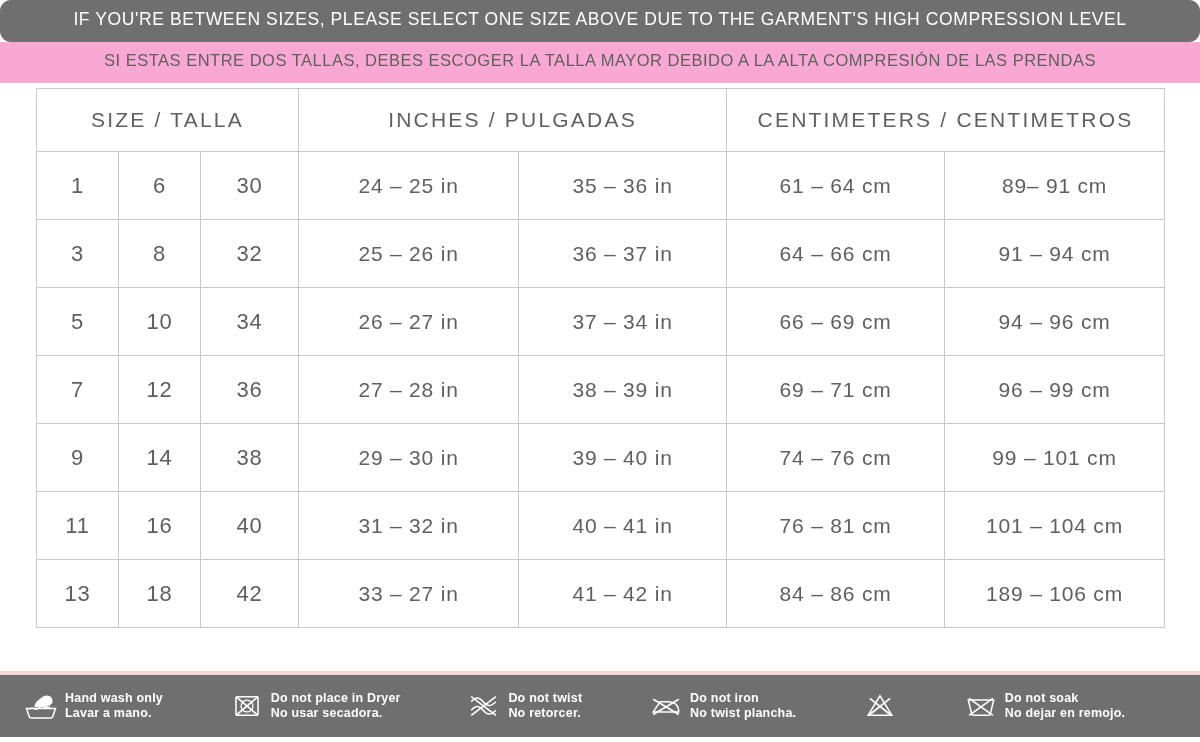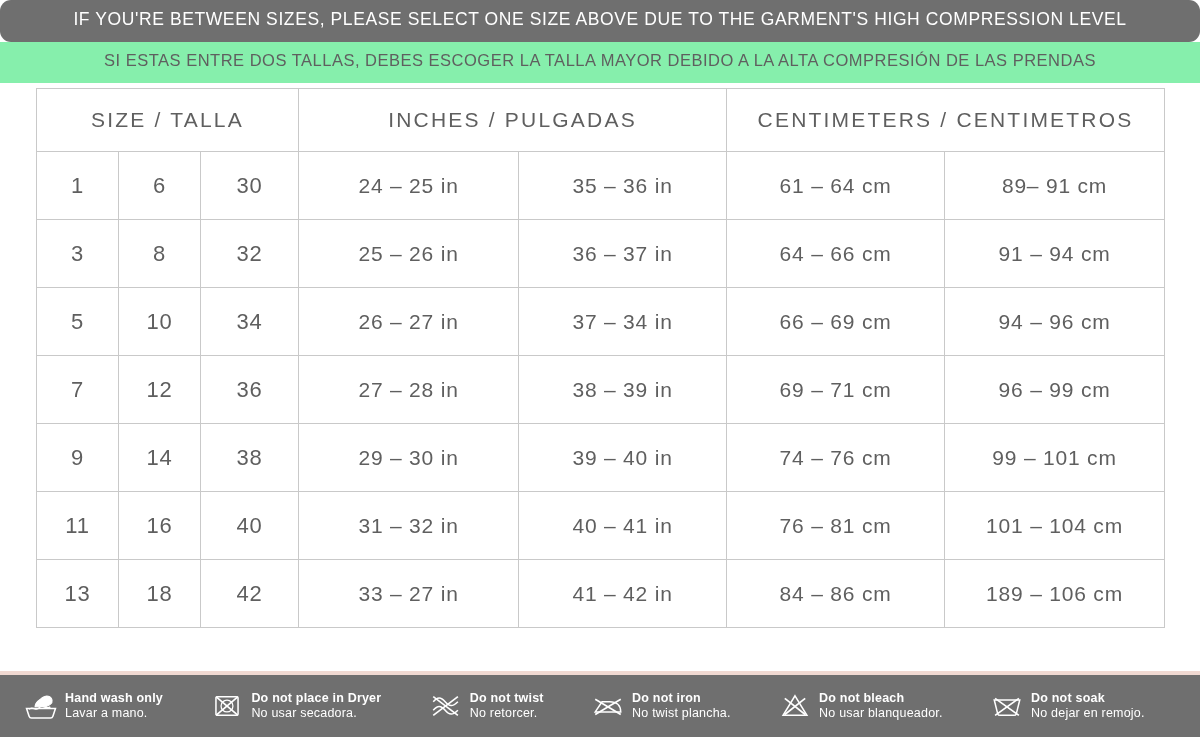--- a/index.html
+++ b/index.html
@@ -30,21 +30,21 @@
     font-size: 17.5px;
     letter-spacing: 0.6px;
     padding: 9px 10px 10px 10px;
     box-sizing: border-box;
     height: 42px;
     white-space: nowrap;
     overflow: hidden;
     border-radius: 11px;
   }
   .banner-sub {
-    background: #86efac;
+    background: #f9a8d4;
     color: #5f5f5f;
     text-align: center;
     font-size: 16.5px;
     letter-spacing: 0.5px;
     padding: 9px 10px 10px 10px;
     box-sizing: border-box;
     height: 41px;
     white-space: nowrap;
     overflow: hidden;
   }
@@ -142,20 +142,21 @@
   .care-text .t1 {
     display: block;
     font-size: 12.5px;
     font-weight: bold;
     letter-spacing: 0.2px;
   }
   .care-text .t2 {
     display: block;
     font-size: 12.5px;
     letter-spacing: 0.2px;
+    font-weight: bold;
   }
 </style>
 </head>
 <body>
 
 <div class="page">
 
   <div class="banner-top">IF YOU'RE BETWEEN SIZES, PLEASE SELECT ONE SIZE ABOVE DUE TO THE GARMENT'S HIGH COMPRESSION LEVEL</div>
   <div class="banner-sub">SI ESTAS ENTRE DOS TALLAS, DEBES ESCOGER LA TALLA MAYOR DEBIDO A LA ALTA COMPRESIÓN DE LAS PRENDAS</div>
 
@@ -308,24 +309,20 @@
     </div>
 
     <div class="care-item">
       <span class="care-icon">
         <svg viewBox="0 0 40 34" width="34" height="30" aria-hidden="true">
           <path d="M20 5 L34 28 H6 Z" fill="none" stroke="#ffffff" stroke-width="1.8"></path>
           <line x1="8" y1="8" x2="32" y2="27" stroke="#ffffff" stroke-width="2"></line>
           <line x1="32" y1="8" x2="8" y2="27" stroke="#ffffff" stroke-width="2"></line>
         </svg>
       </span>
-      <span class="care-text">
-        <span class="t1">Do not bleach</span>
-        <span class="t2">No usar blanqueador.</span>
-      </span>
     </div>
 
     <div class="care-item">
       <span class="care-icon">
         <svg viewBox="0 0 40 34" width="34" height="30" aria-hidden="true">
           <path d="M5 10 h30 l-4 16 a3 3 0 0 1 -3 2 h-16 a3 3 0 0 1 -3 -2 z" fill="none" stroke="#ffffff" stroke-width="1.8"></path>
           <line x1="6" y1="8" x2="34" y2="28" stroke="#ffffff" stroke-width="2"></line>
           <line x1="34" y1="8" x2="6" y2="28" stroke="#ffffff" stroke-width="2"></line>
         </svg>
       </span>

